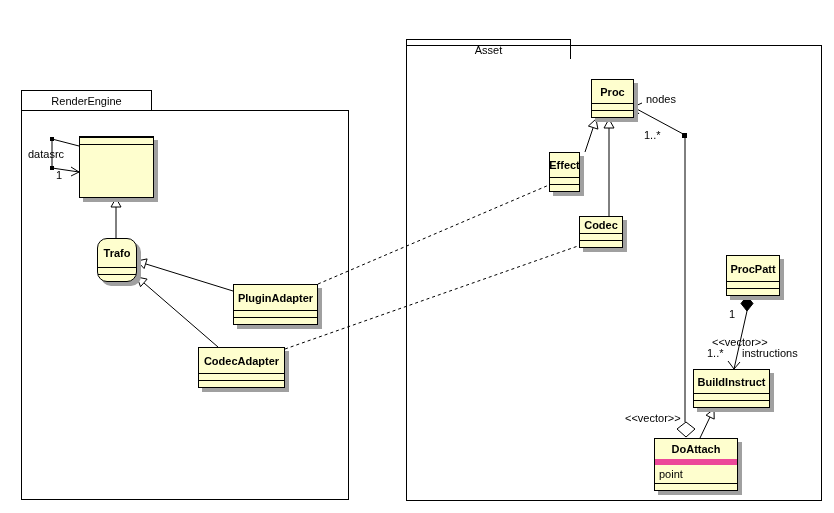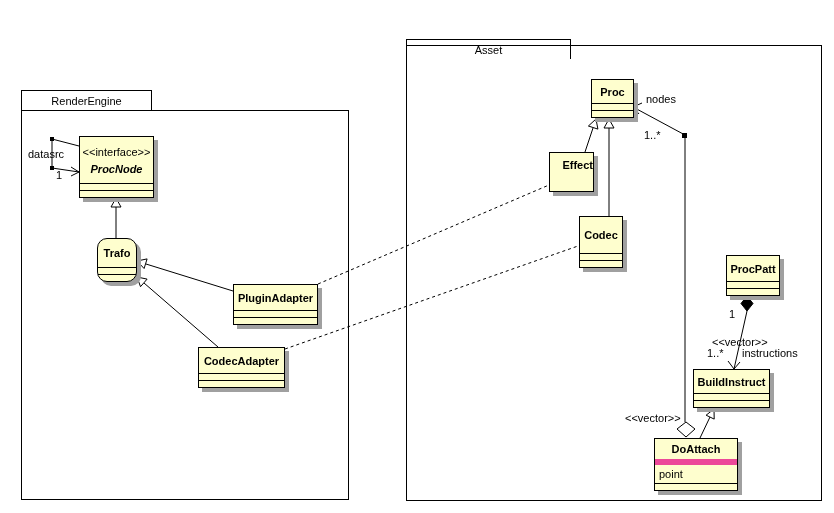--- a/index.html
+++ b/index.html
@@ -95,24 +95,20 @@
 
     <line x1="747" y1="311" x2="734" y2="369"></line>
     <polygon class="soliddiamond" points="747,296 753,303.5 747,311 741,303.5"></polygon>
     <path d="M728,361 L734,369 L740,362"></path>
 
     <line x1="700" y1="438" x2="710" y2="417"></line>
     <polygon class="gen" points="714,409 714.2,419.1 706.1,415.2"></polygon>
   </svg>
 
   <div class="cls" style="left:79px;top:136px;width:75px;height:62px;">
-    <div class="cls-name">
-      <span class="stereo">&lt;&lt;interface&gt;&gt;</span>
-      <span class="iname">ProcNode</span>
-    </div>
     <div class="cmp"></div>
     <div class="cmp"></div>
   </div>
 
   <div class="cls" style="left:97px;top:238px;width:40px;height:44px;border-radius:10px;">
     <div class="cls-name">
         <span>Trafo</span>
       </div>
     <div class="cmp"></div>
     <div class="cmp"></div>
@@ -135,29 +131,29 @@
   </div>
 
   <div class="cls" style="left:591px;top:79px;width:43px;height:39px;">
     <div class="cls-name">
         <span>Proc</span>
       </div>
     <div class="cmp"></div>
     <div class="cmp"></div>
   </div>
 
-  <div class="cls" style="left:549px;top:152px;width:45px;height:40px;align-items:flex-end;">
+  <div class="cls" style="left:549px;top:152px;width:31px;height:40px;">
     <div class="cls-name">
         <span>Effect</span>
       </div>
     <div class="cmp"></div>
     <div class="cmp"></div>
   </div>
 
-  <div class="cls" style="left:579px;top:216px;width:44px;height:52px;justify-content:space-between;">
+  <div class="cls" style="left:579px;top:216px;width:44px;height:32px;justify-content:space-between;">
     <div class="cls-name">
         <span>Codec</span>
       </div>
     <div class="cmp"></div>
     <div class="cmp"></div>
   </div>
 
   <div class="cls" style="left:726px;top:255px;width:54px;height:41px;">
     <div class="cls-name">
         <span>ProcPatt</span>

